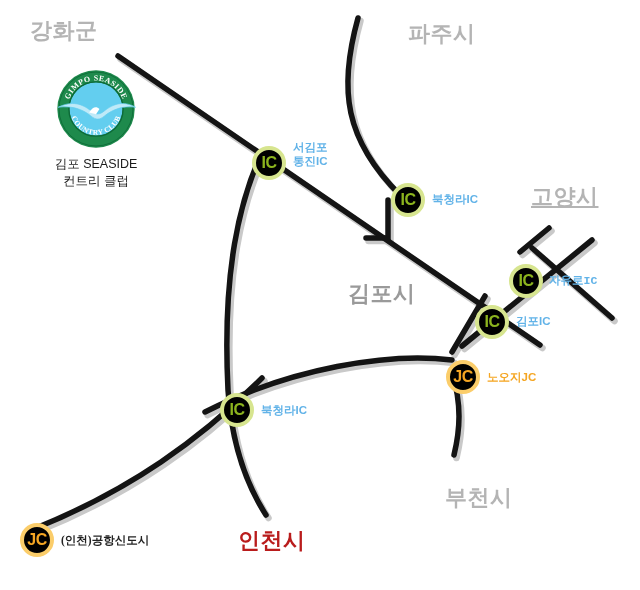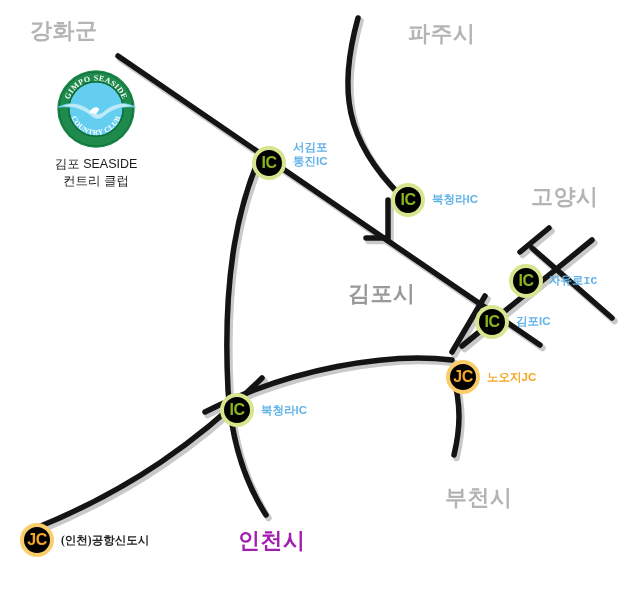--- a/index.html
+++ b/index.html
@@ -120,24 +120,24 @@
         <path d="M 485 296 L 452 352" fill="none" stroke="#141414" stroke-width="5.5" stroke-linecap="round"></path>
         <path d="M 592 240 L 462 346" fill="none" stroke="#141414" stroke-width="5.5" stroke-linecap="round"></path>
         <path d="M 532 248 L 612 318" fill="none" stroke="#141414" stroke-width="5.5" stroke-linecap="round"></path>
         <path d="M 520 252 L 549 228" fill="none" stroke="#141414" stroke-width="5.5" stroke-linecap="round"></path>
       </g>
   </svg>
 
   <div id="city-layer">
       <div class="city-label" style="left: 30px; top: 20px; font-size: 22px; color: rgb(180, 180, 180);">강화군</div>
       <div class="city-label" style="left: 408px; top: 23px; font-size: 22px; color: rgb(180, 180, 180);">파주시</div>
-      <div class="city-label" style="left: 531px; top: 186px; font-size: 22px; color: rgb(180, 180, 180);">고양시</div>
+      <div class="city-label" style="left: 531px; top: 186px; font-size: 22px; color: rgb(180, 180, 180); text-decoration: underline;">고양시</div>
       <div class="city-label" style="left: 348px; top: 283px; font-size: 22px; color: rgb(154, 154, 154);">김포시</div>
       <div class="city-label" style="left: 445px; top: 487px; font-size: 22px; color: rgb(180, 180, 180);">부천시</div>
-      <div class="city-label" style="left: 238px; top: 530px; font-size: 22px; color: #a21caf;">인천시</div>
+      <div class="city-label" style="left: 238px; top: 530px; font-size: 22px; color: #b91c1c;">인천시</div>
     </div>
 
   <div class="club-block">
     <div class="club-logo">
       <svg viewBox="0 0 100 100" width="86" height="86">
         <defs>
           <path id="arcTop" d="M 17 50 A 33 33 0 0 1 83 50"></path>
           <path id="arcBot" d="M 20 50 A 30 30 0 0 0 80 50"></path>
         </defs>
         <circle cx="50" cy="50" r="45" fill="#1e8a4c"></circle>

